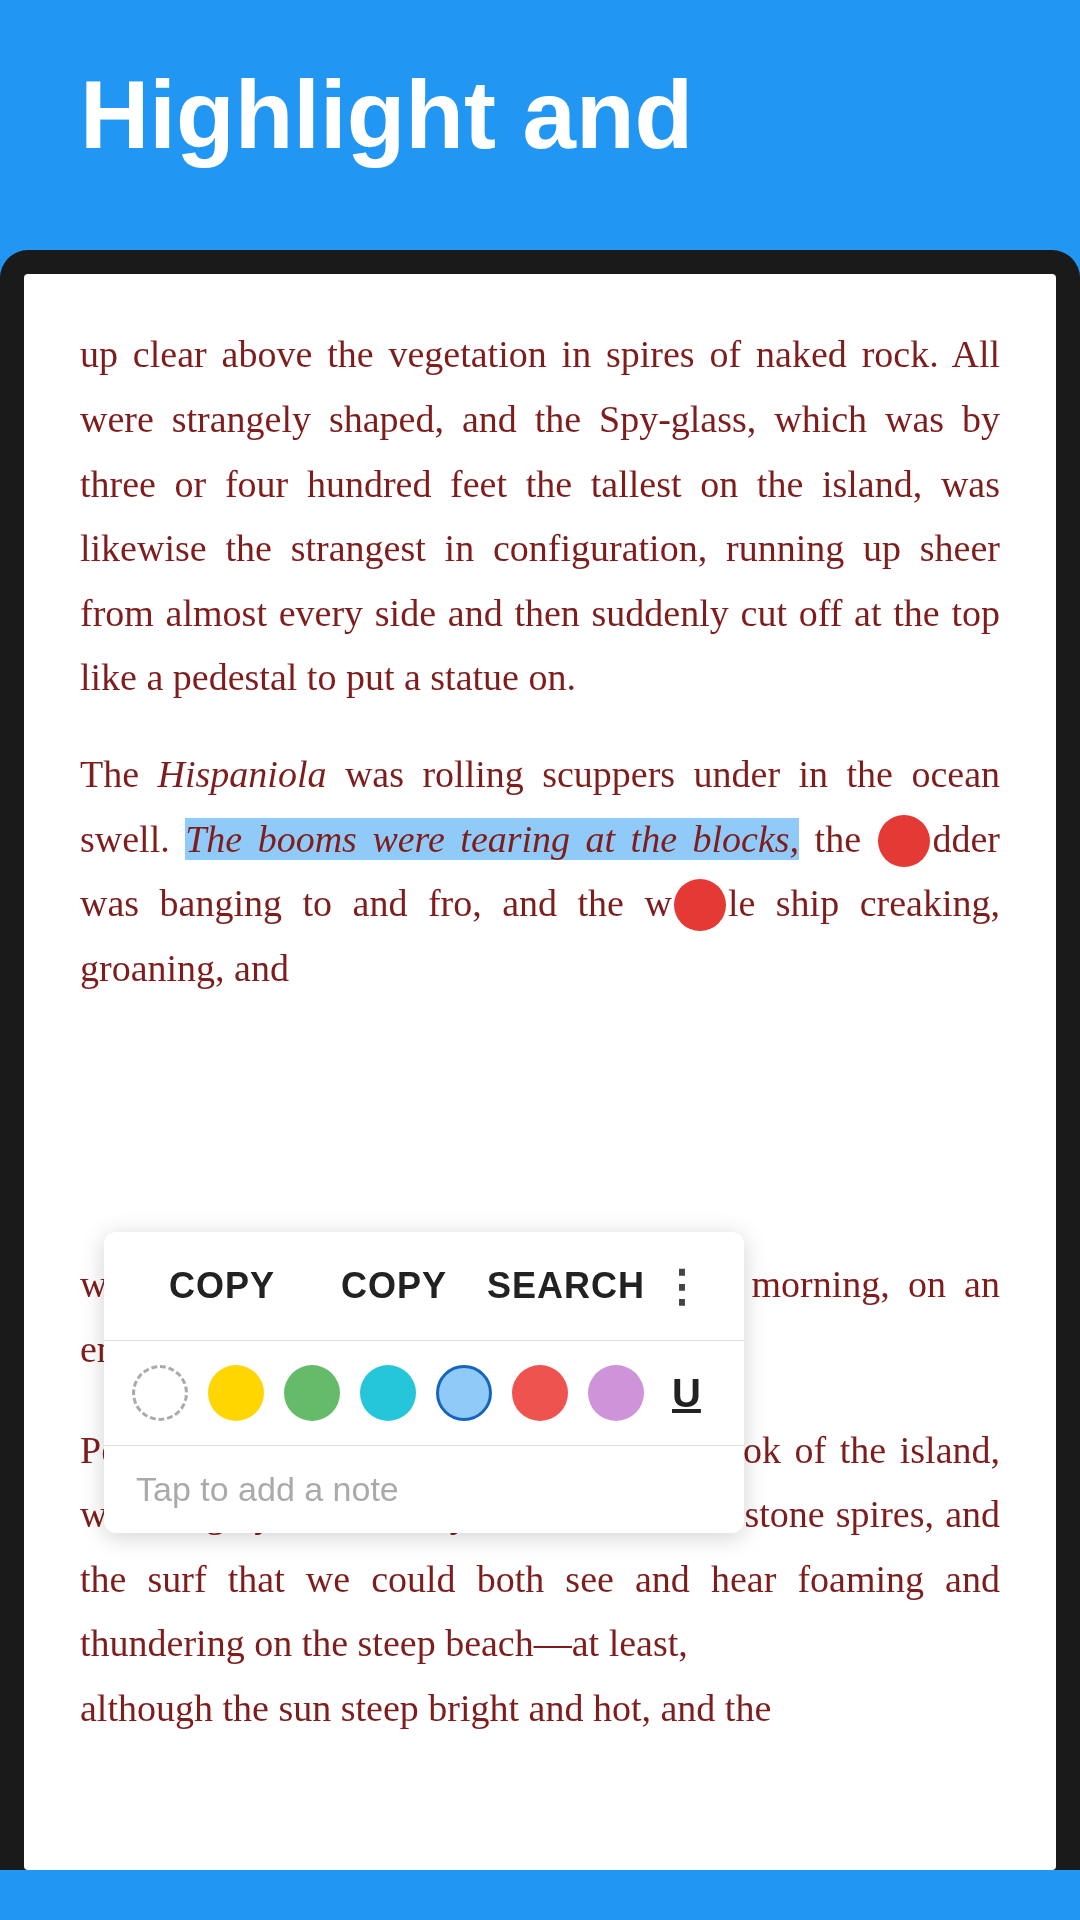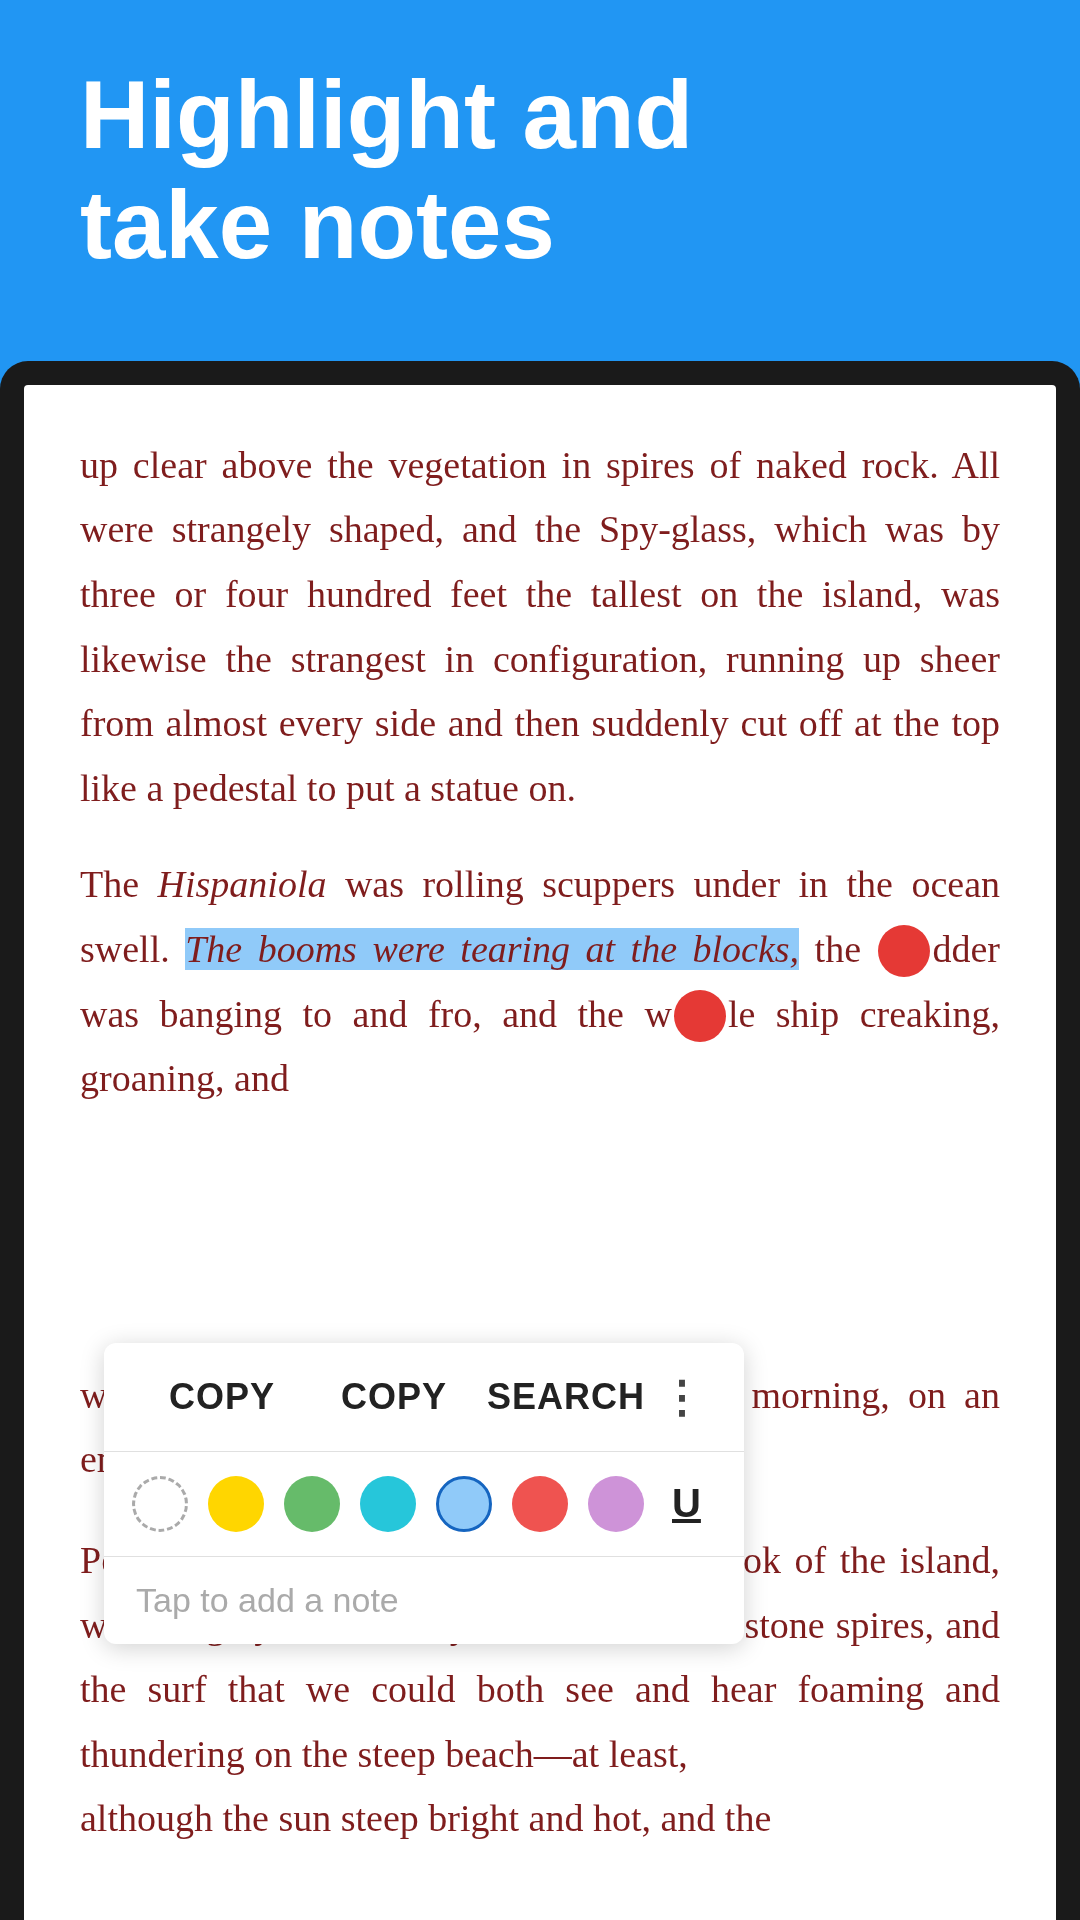--- a/index.html
+++ b/index.html
@@ -184,21 +184,20 @@
     .para3 {
       margin-top: 24px;
     }
   </style>
 </head>
 <body>
 
 <div class="header">
   <div class="header-title">
     <span>Highlight and</span><br>
-    <span>take notes</span>
   </div>
 </div>
 
 <div class="tablet-wrapper">
 
   <div class="tablet-screen">
 
     <div class="book-content">
 
       <div class="para1">

